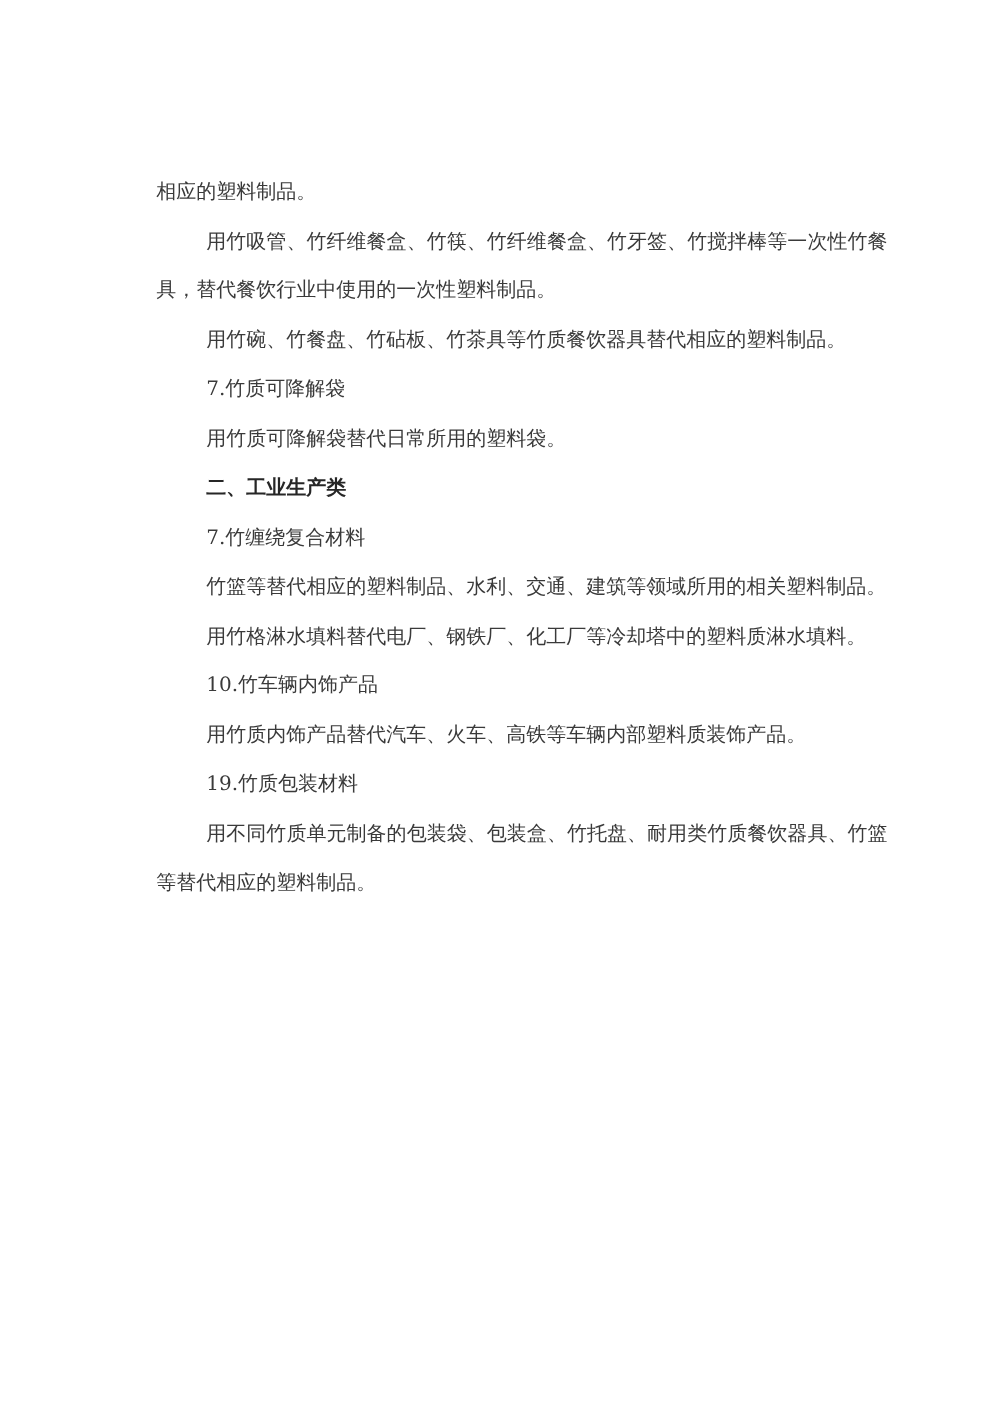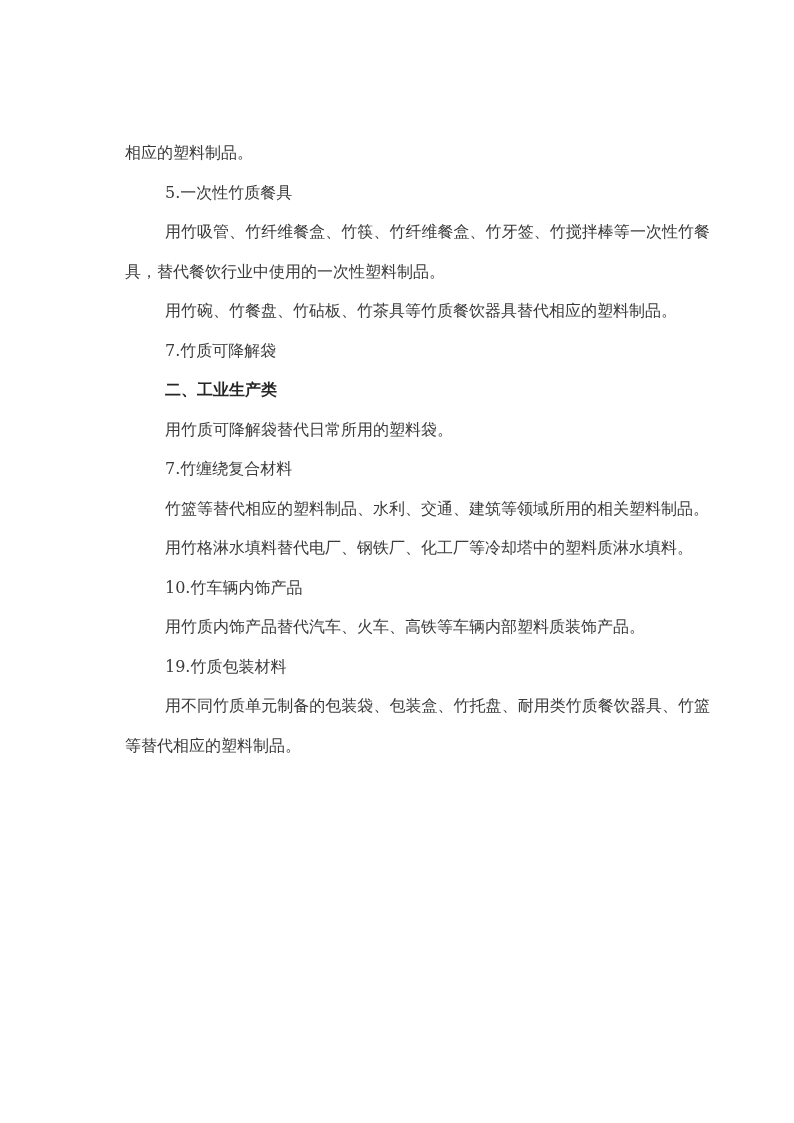--- a/index.html
+++ b/index.html
@@ -39,26 +39,25 @@
     font-weight: bold;
     color: #262626;
   }
 </style>
 </head>
 <body>
 
 <div class="page">
   <div class="content">
     <p class="para">相应的塑料制品。</p>
-    <p class="para indent">5.一次性竹质餐具</p>
     <p class="para indent">用竹吸管、竹纤维餐盒、竹筷、竹纤维餐盒、竹牙签、竹搅拌棒等一次性竹餐具，替代餐饮行业中使用的一次性塑料制品。</p>
     <p class="para indent">用竹碗、竹餐盘、竹砧板、竹茶具等竹质餐饮器具替代相应的塑料制品。</p>
     <p class="para indent">7.竹质可降解袋</p>
+    <p class="para indent">用竹质可降解袋替代日常所用的塑料袋。</p>
     <p class="para indent heading">二、工业生产类</p>
-    <p class="para indent">用竹质可降解袋替代日常所用的塑料袋。</p>
     <p class="para indent">7.竹缠绕复合材料</p>
     <p class="para indent">竹篮等替代相应的塑料制品、水利、交通、建筑等领域所用的相关塑料制品。</p>
     <p class="para indent">用竹格淋水填料替代电厂、钢铁厂、化工厂等冷却塔中的塑料质淋水填料。</p>
     <p class="para indent">10.竹车辆内饰产品</p>
     <p class="para indent">用竹质内饰产品替代汽车、火车、高铁等车辆内部塑料质装饰产品。</p>
     <p class="para indent">19.竹质包装材料</p>
     <p class="para indent">用不同竹质单元制备的包装袋、包装盒、竹托盘、耐用类竹质餐饮器具、竹篮等替代相应的塑料制品。</p>
   </div>
 </div>
 

